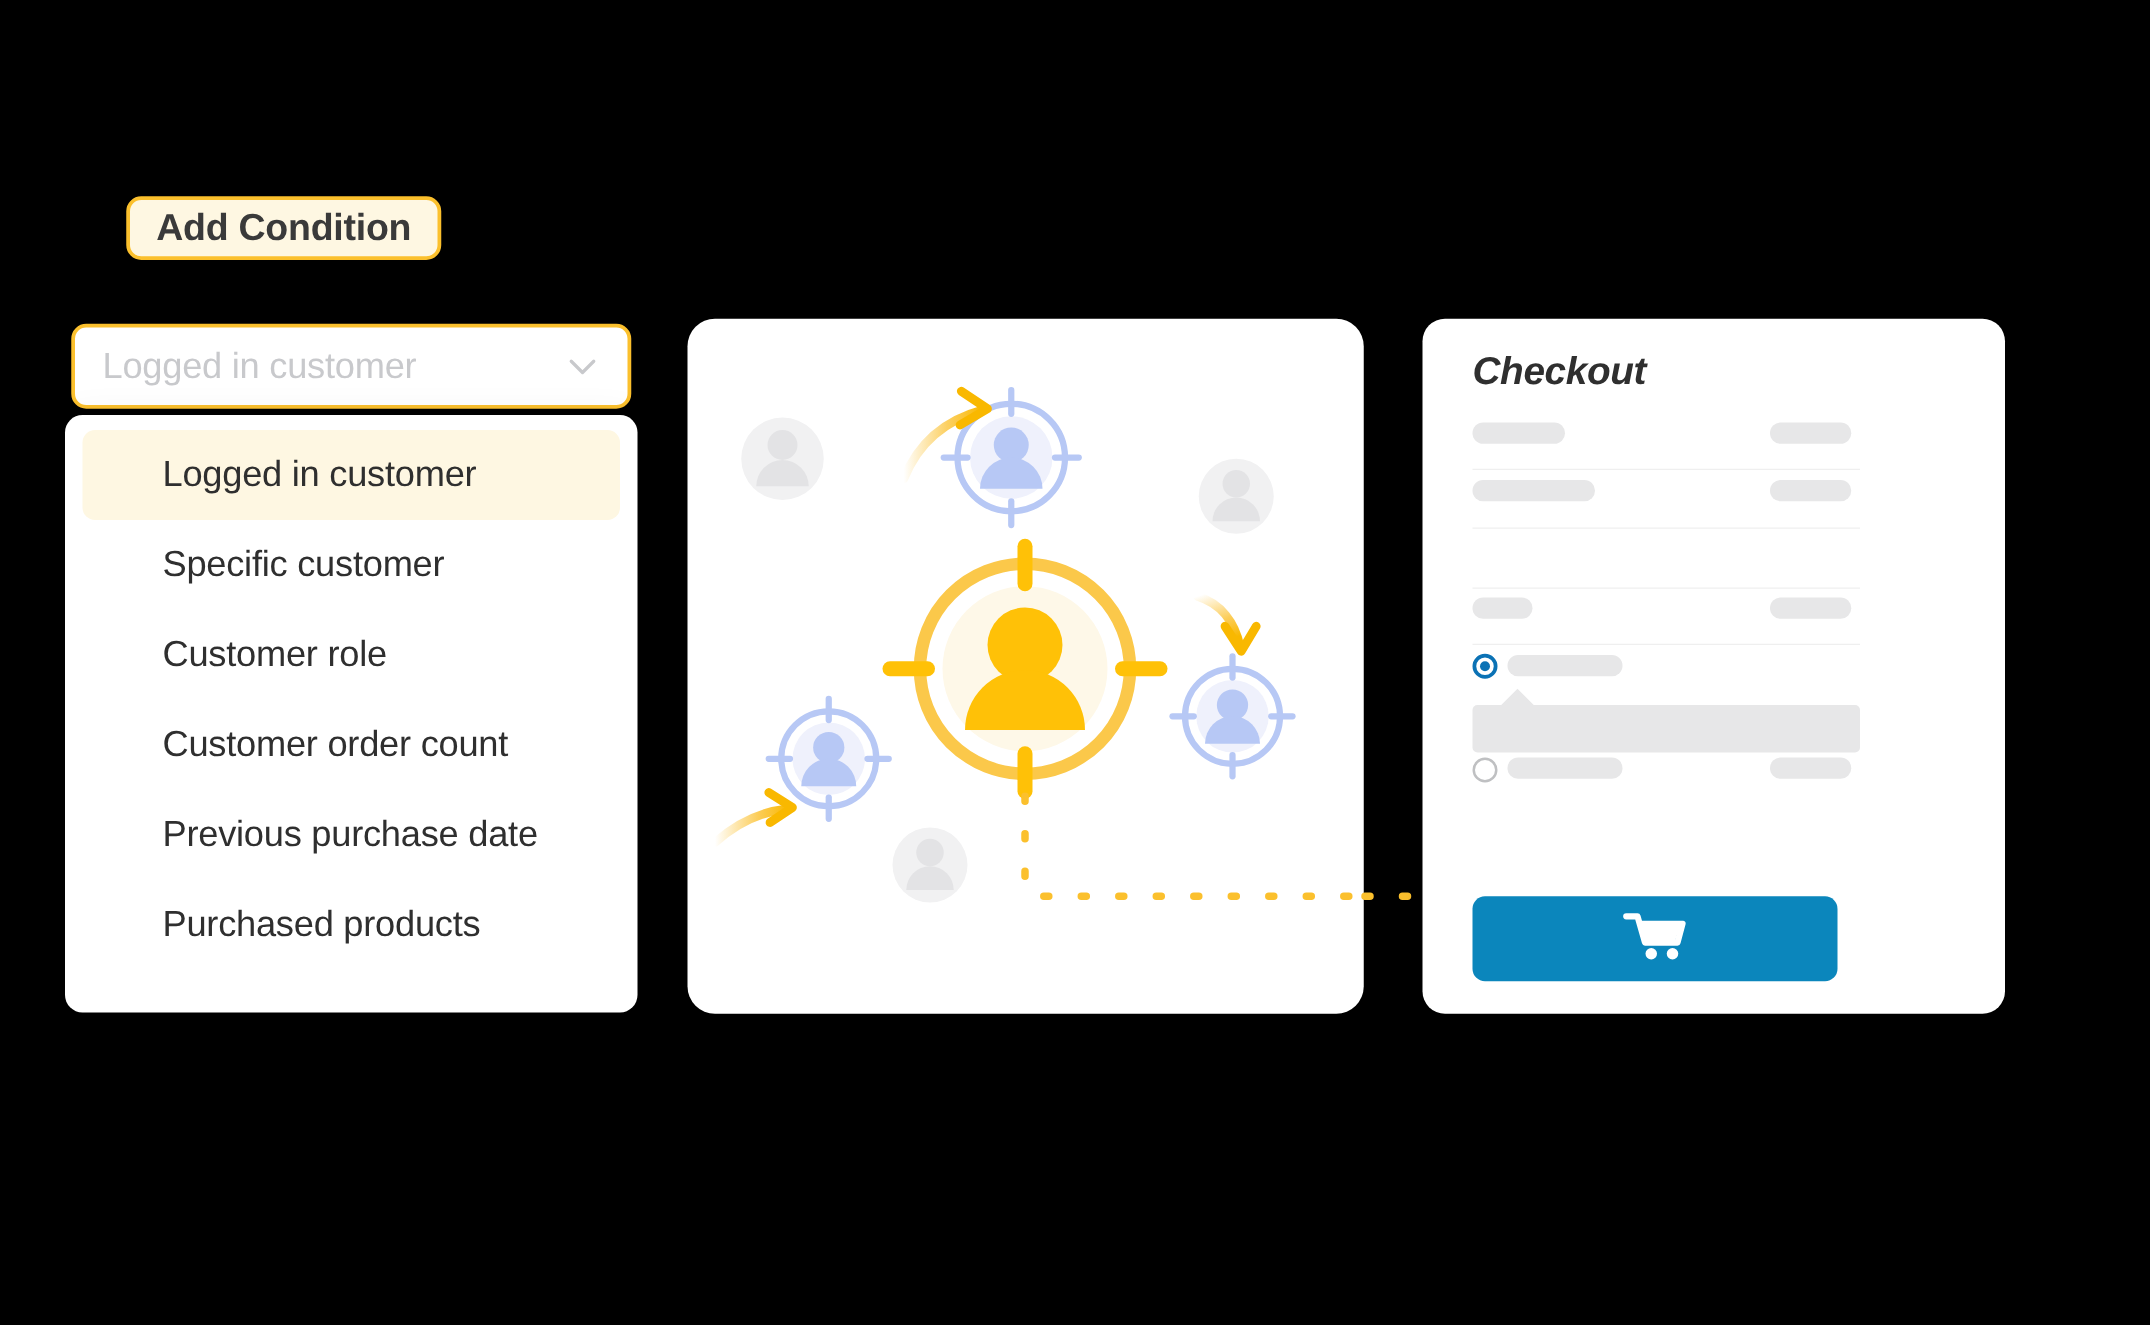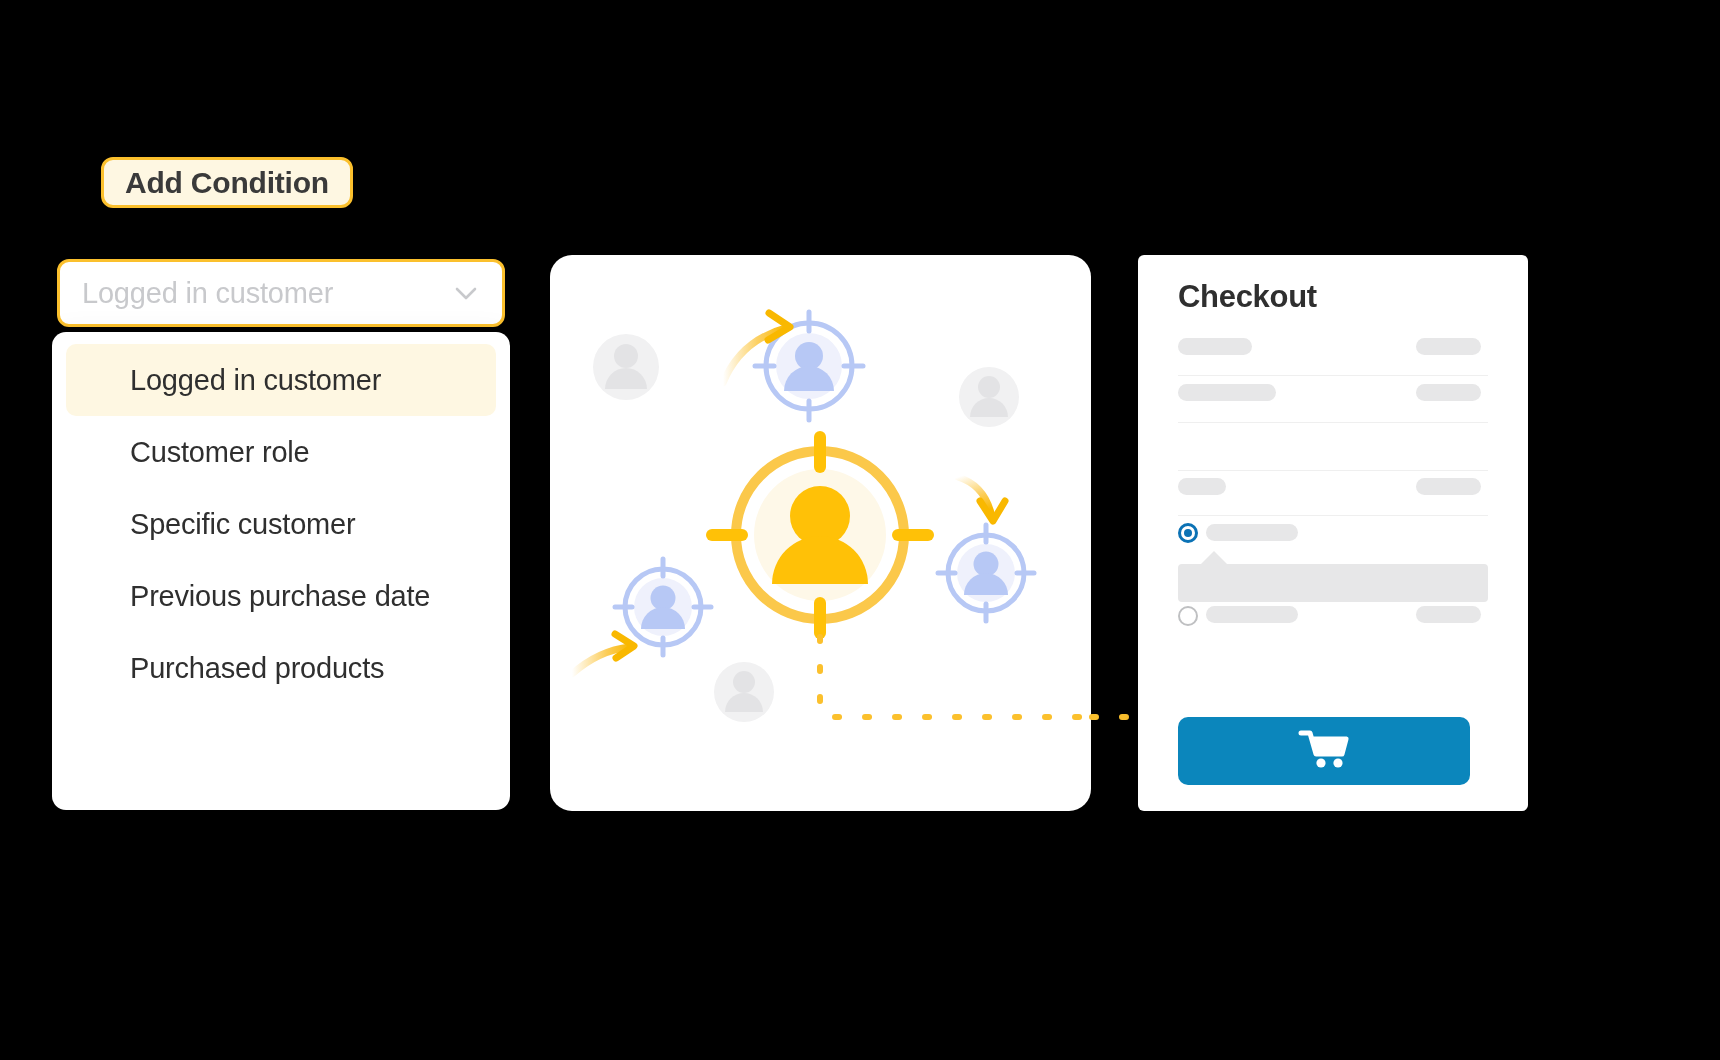--- a/index.html
+++ b/index.html
@@ -113,26 +113,27 @@
     box-shadow: 0 8px 30px rgba(0,0,0,0.10);
     overflow: hidden;
   }
   .illus-card svg { display: block; }
 
   
   .checkout-card {
     position: absolute;
     left: 1138px;
     top: 255px;
-    width: 390px;
+    width: 466px;
     height: 556px;
     background: #FFFFFF;
-    border-radius: 6px;
+    border-radius: 18px;
     box-shadow: 0 8px 30px rgba(0,0,0,0.10);
     overflow: hidden;
+    font-style: italic;
   }
   .checkout-title {
     position: absolute;
     left: 40px;
     top: 24px;
     color: #2F2F2F;
     font-size: 31px;
     font-weight: 700;
     letter-spacing: -0.3px;
   }
@@ -220,24 +221,27 @@
         <path d="M5 10 L14 19 L23 10" fill="none" stroke="#C8C9CC" stroke-width="2.6" stroke-linecap="round" stroke-linejoin="round"></path>
       </svg>
     </span>
   </div>
 
   <div class="dropdown">
     <div class="dd-item selected">
       <span>Logged in customer</span>
     </div>
     <div class="dd-item">
+      <span>Specific customer</span>
+    </div>
+    <div class="dd-item">
       <span>Customer role</span>
     </div>
     <div class="dd-item">
-      <span>Specific customer</span>
+      <span>Customer order count</span>
     </div>
     <div class="dd-item">
       <span>Previous purchase date</span>
     </div>
     <div class="dd-item">
       <span>Purchased products</span>
     </div>
   </div>
 
   <div class="illus-card">

